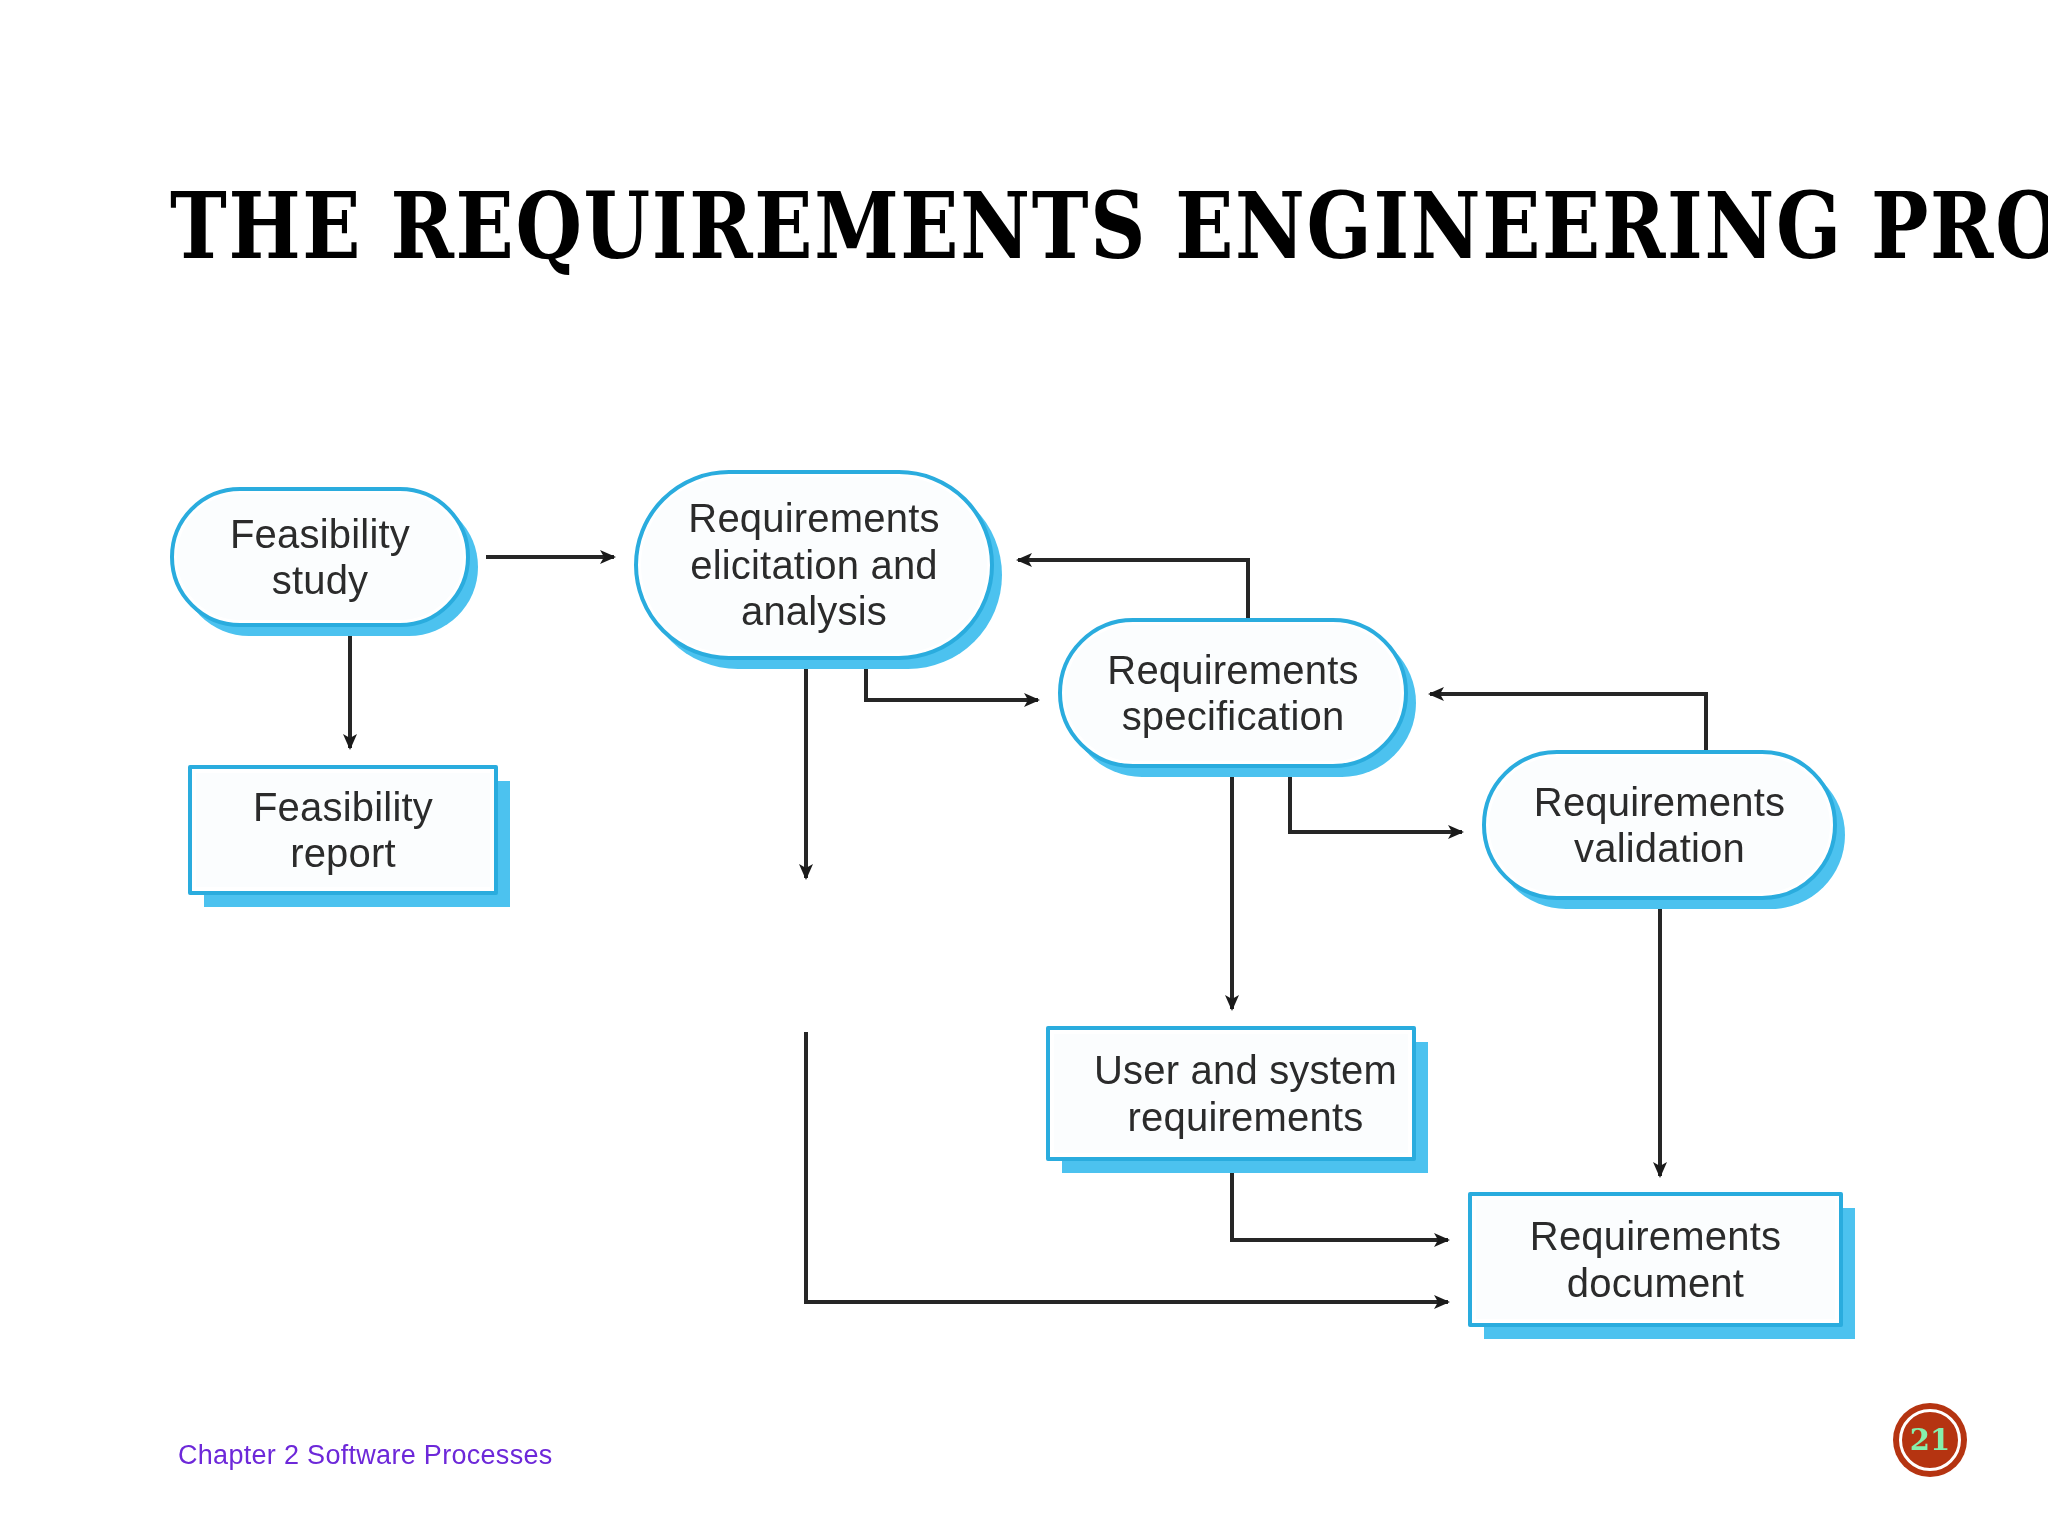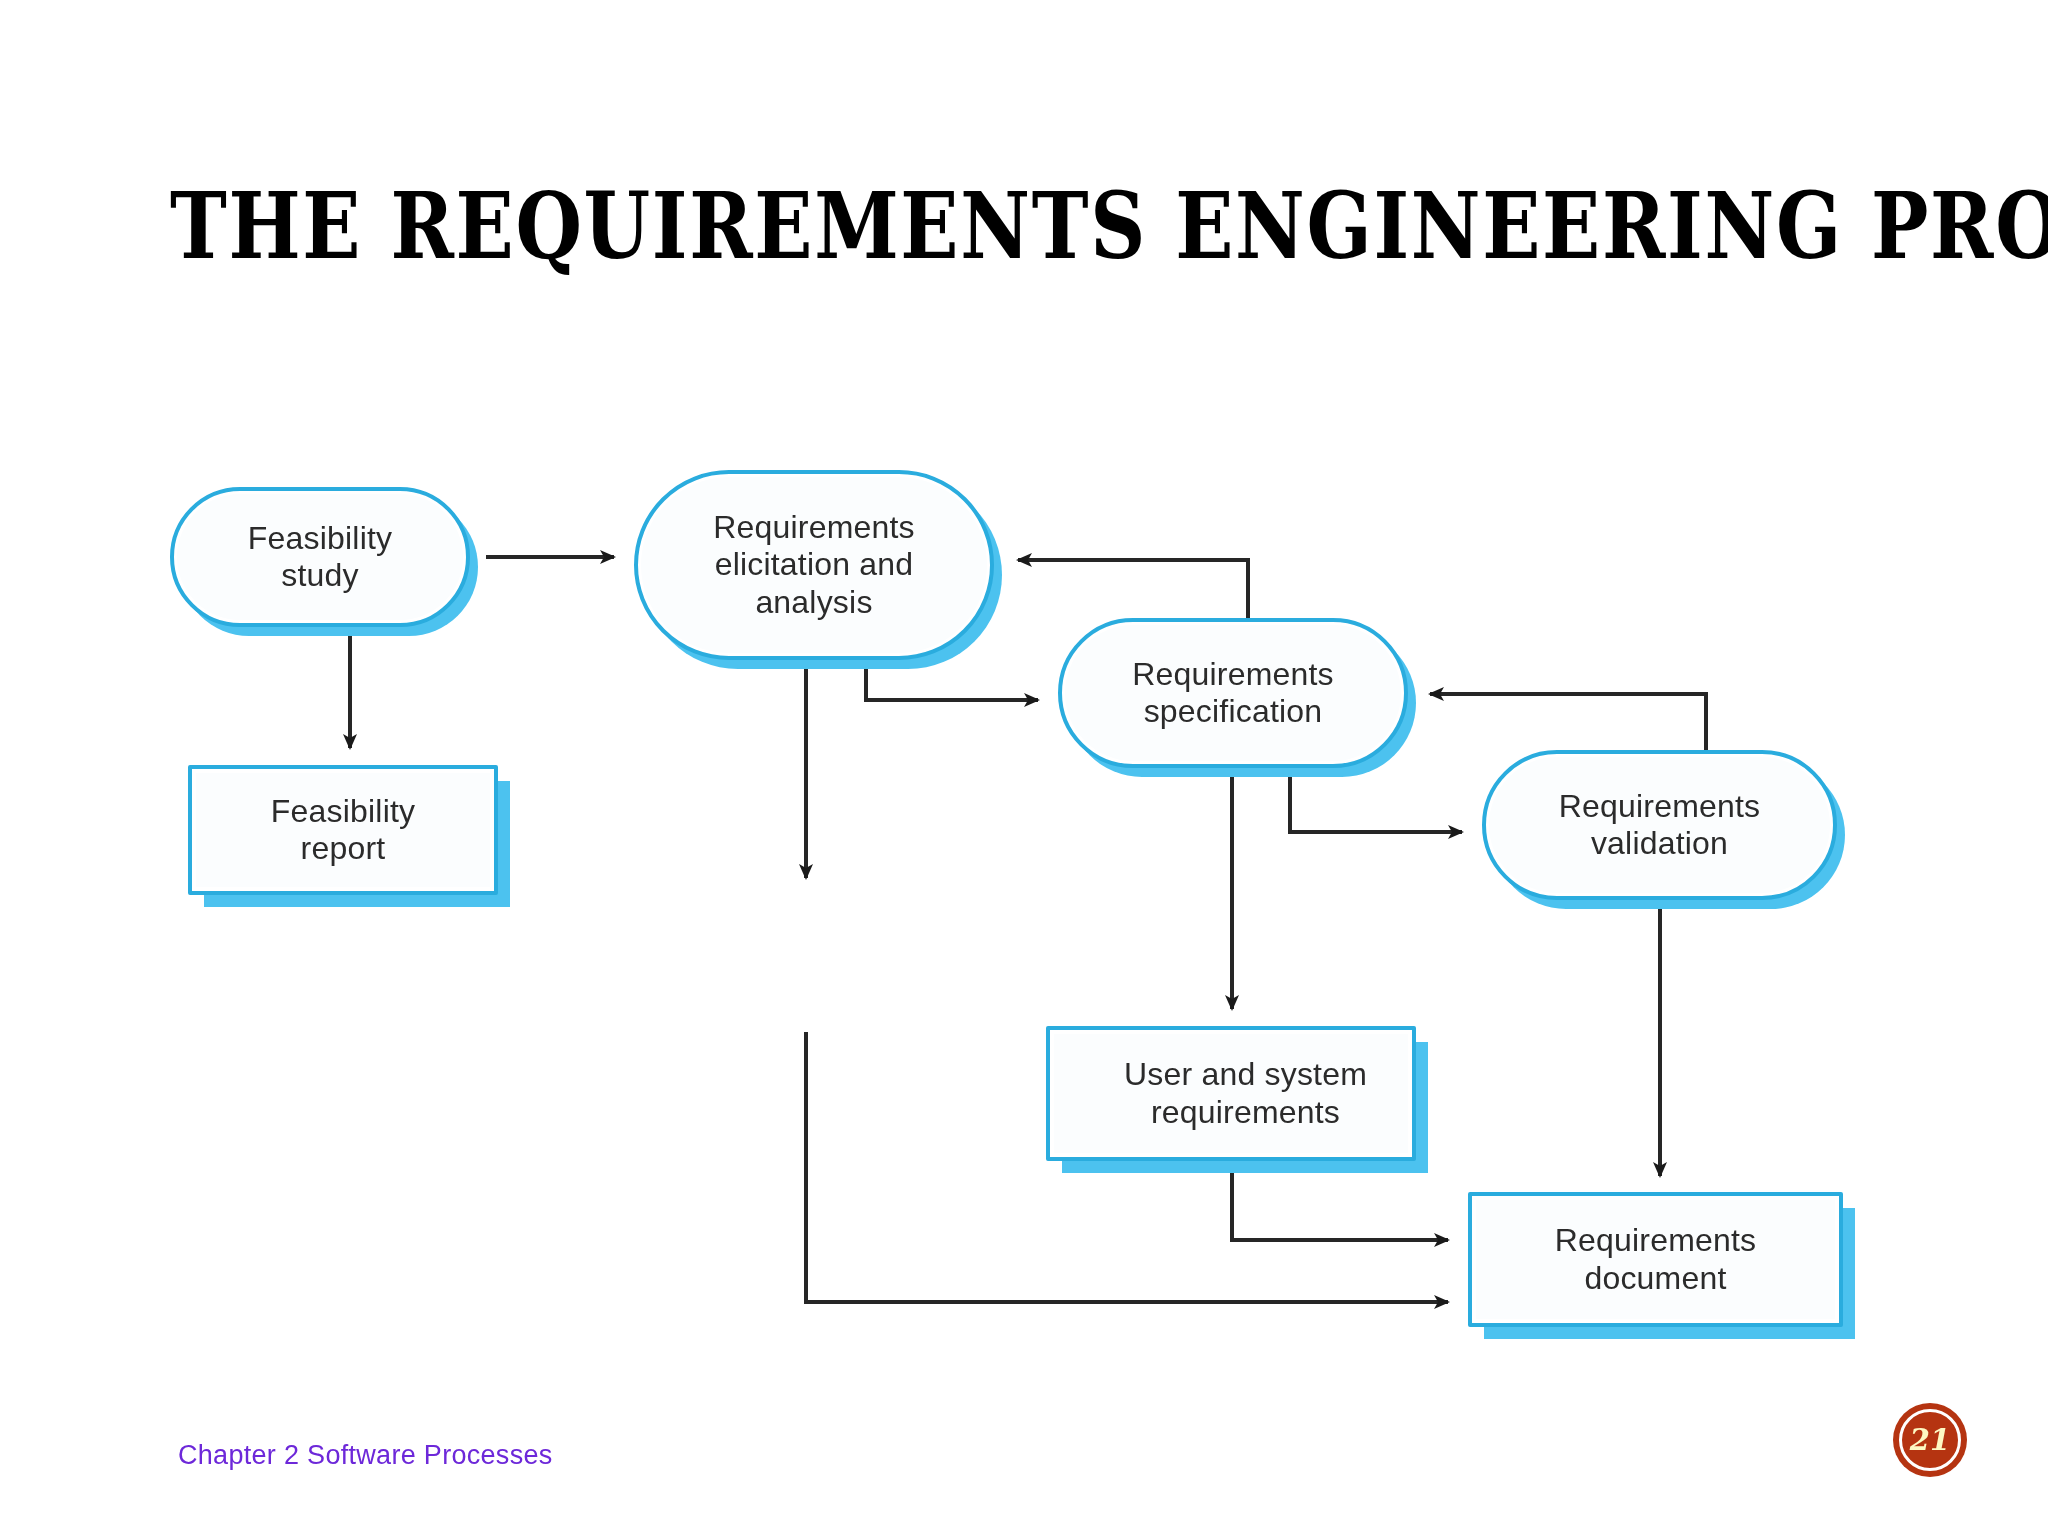--- a/index.html
+++ b/index.html
@@ -53,21 +53,21 @@
   
   .node {
     position: absolute;
     box-sizing: border-box;
     background: #fbfdfe;
     display: flex;
     align-items: center;
     justify-content: center;
     text-align: center;
     color: #2b2b2b;
-    font-size: 32px;
+    font-size: 40px;
     line-height: 1.16;
     letter-spacing: 0.2px;
     z-index: 3;
   }
   .node .label { display: block; padding: 0 10px; }
 
   
   .node.process {
     border: 4px solid #2aacde;
     border-radius: 999px;
@@ -96,25 +96,24 @@
     left: 1930px;
     top: 1440px;
     width: 74px;
     height: 74px;
     transform: translate(-50%, -50%);
     border-radius: 50%;
     background: #b53411;
     display: flex;
     align-items: center;
     justify-content: center;
-    color: #fef9c3;
+    color: #86efac;
     font-family: "DejaVu Serif", serif;
     font-weight: bold;
     font-size: 29px;
-    font-style: italic;
   }
   #page-badge::before {
     content: "";
     position: absolute;
     left: 6px; top: 6px; right: 6px; bottom: 6px;
     border: 3px solid #ffffff;
     border-radius: 50%;
   }
   #page-badge .num { position: relative; z-index: 2; }
 </style>

